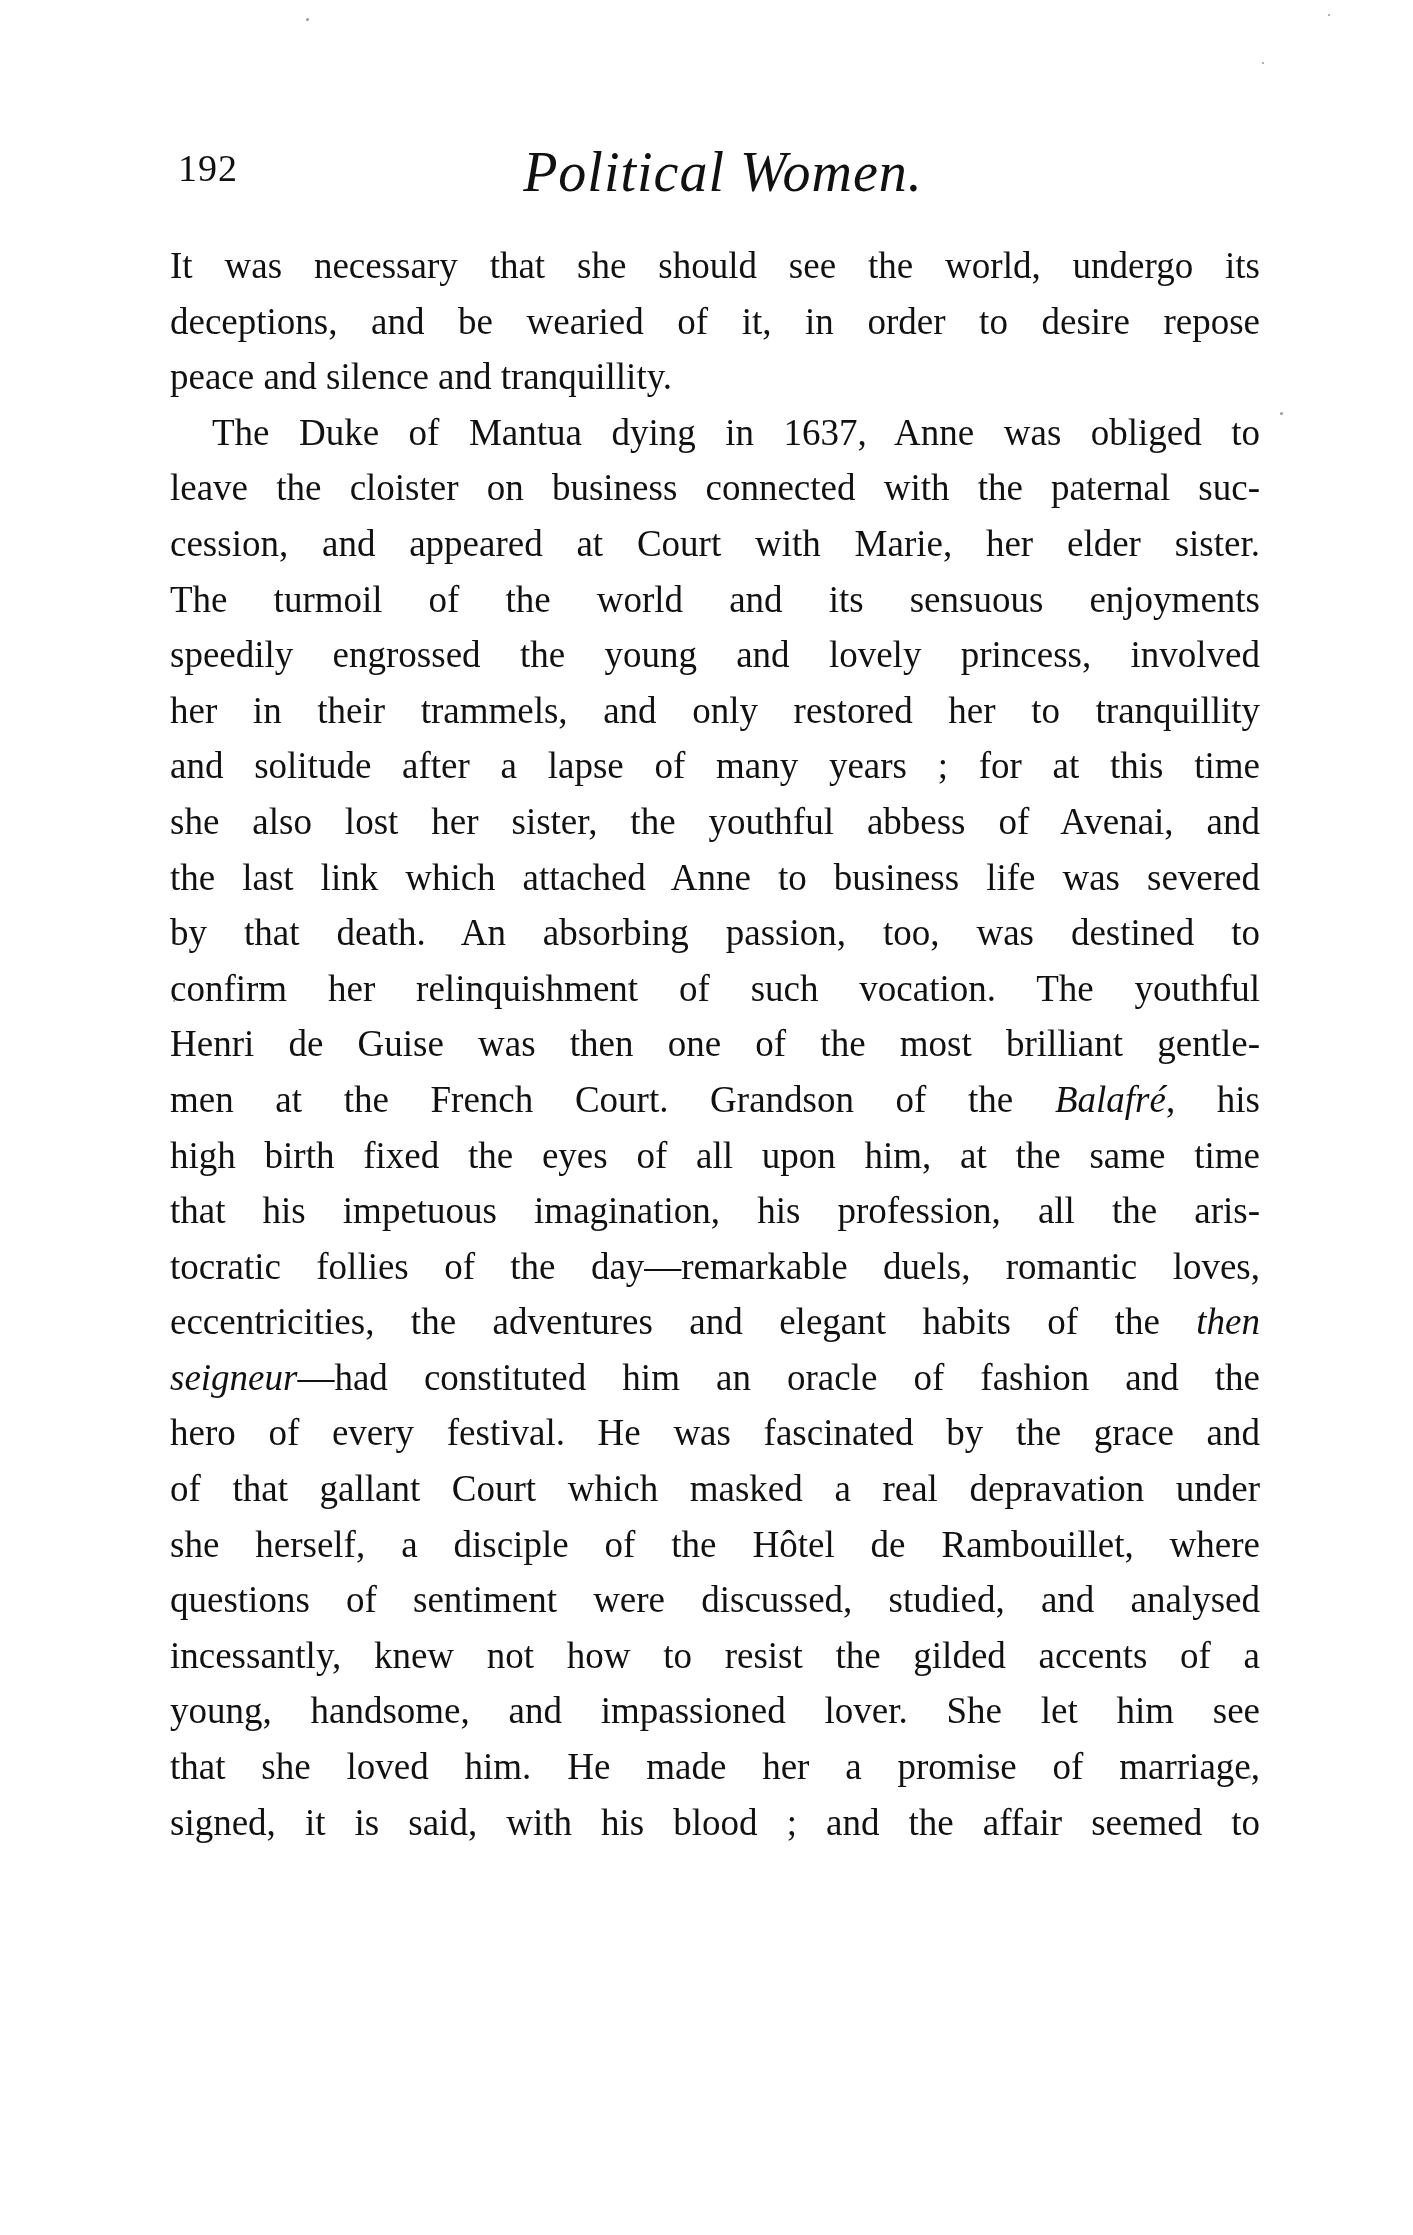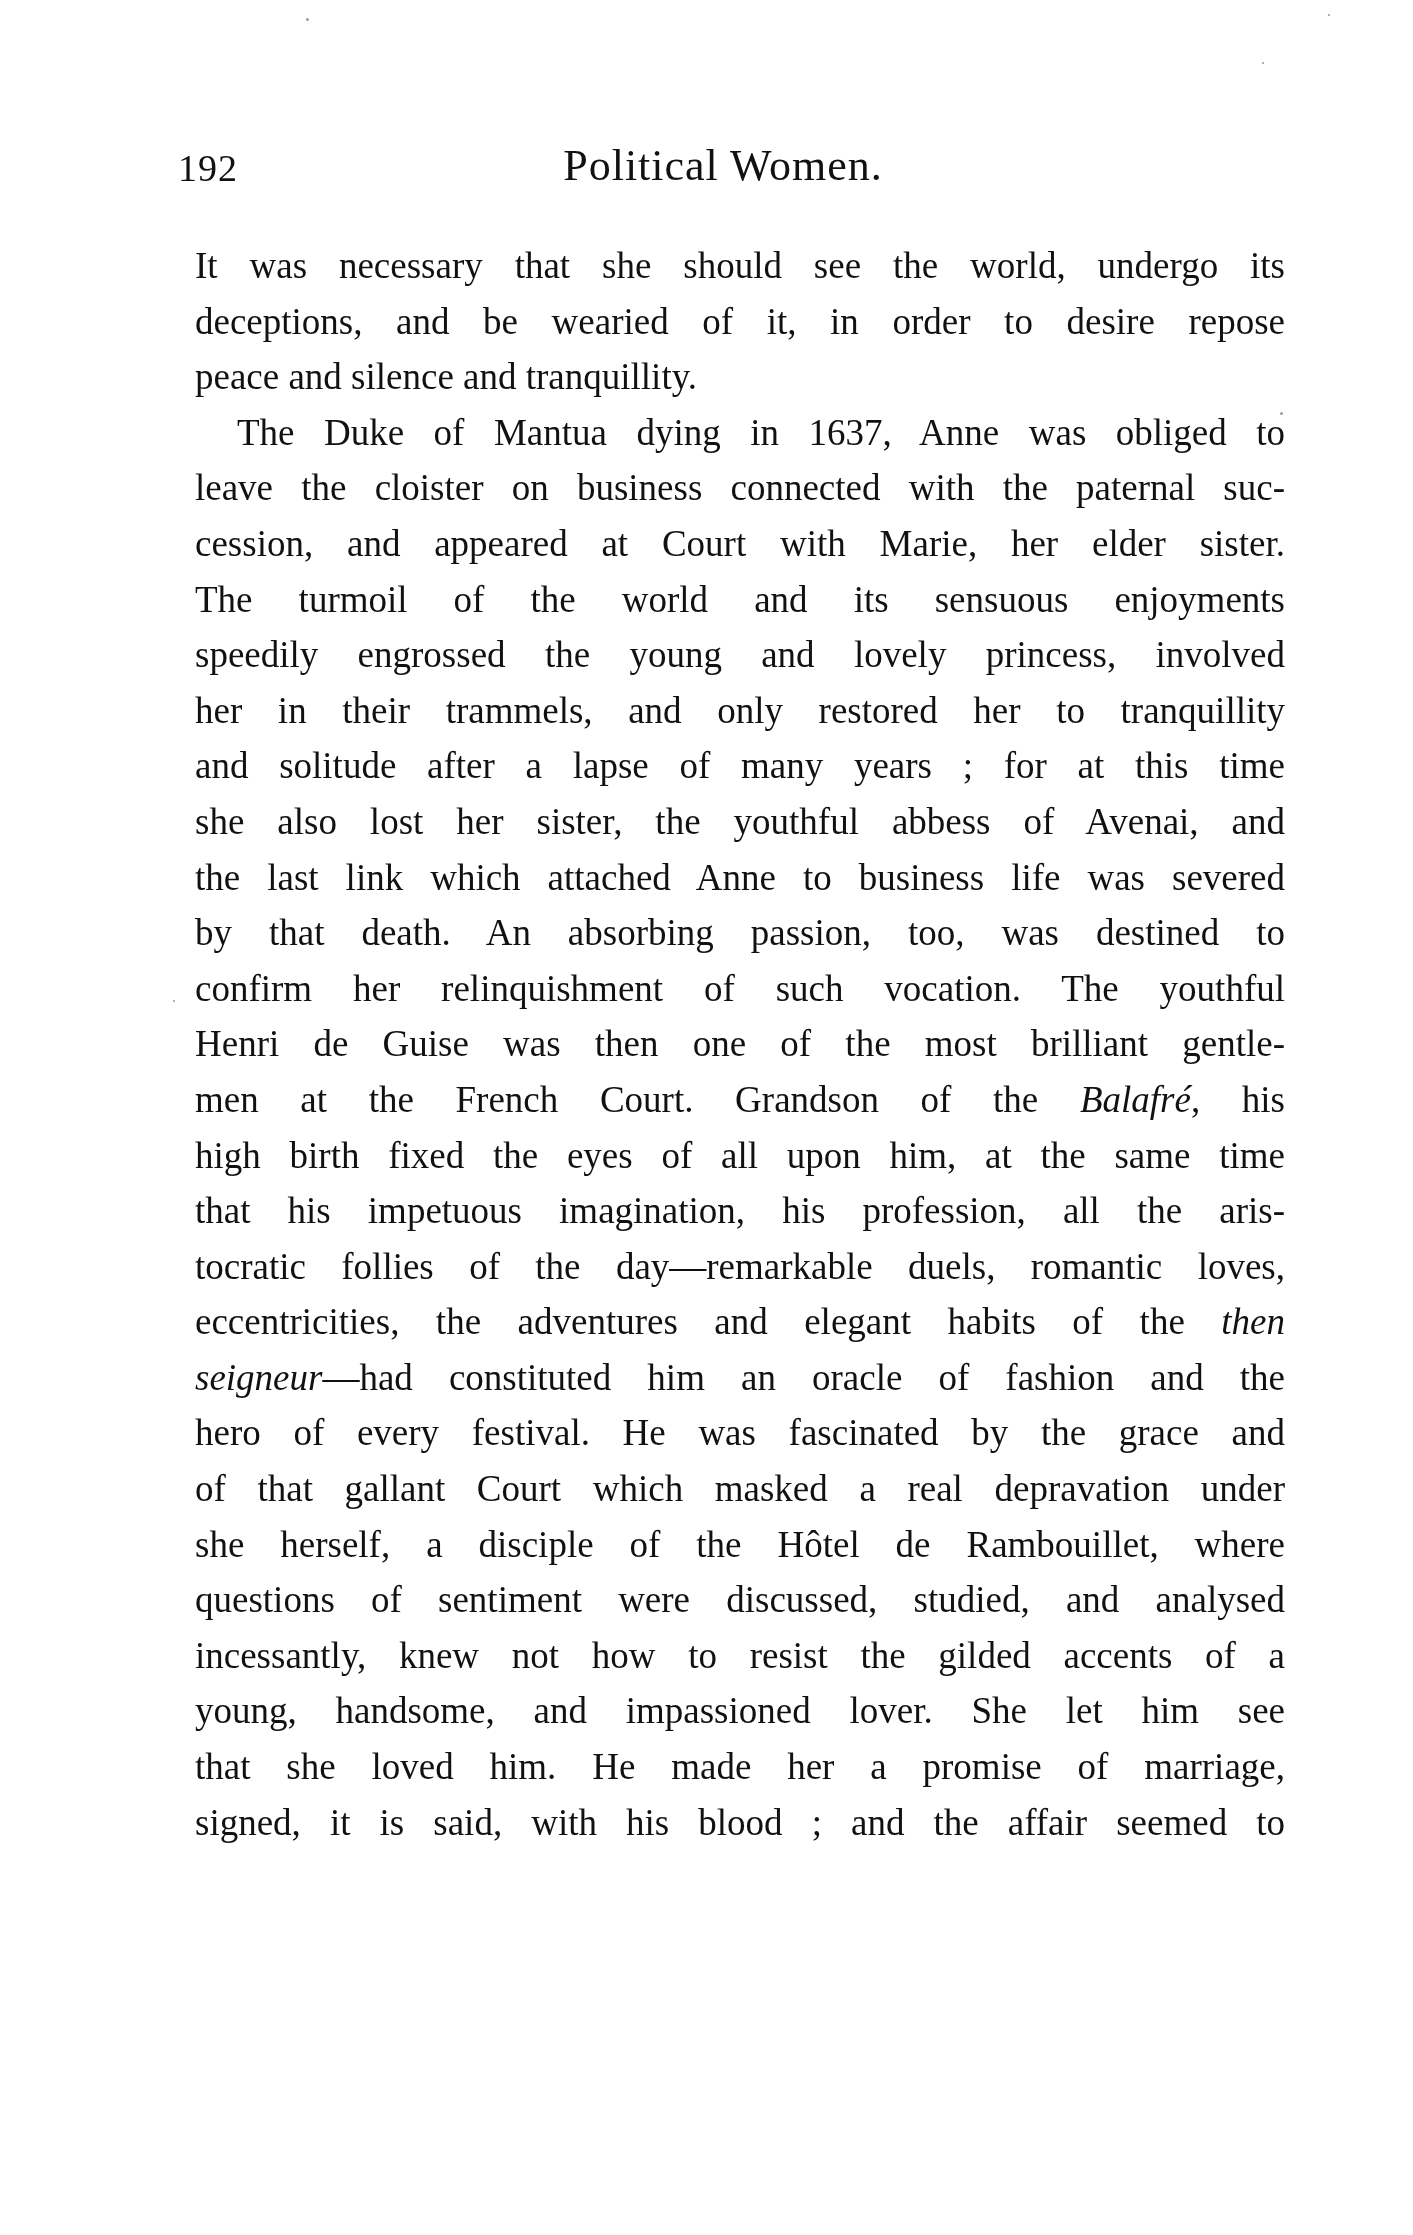--- a/index.html
+++ b/index.html
@@ -35,27 +35,28 @@
       left: 0;
       top: 6px;
       font-size: 38px;
       letter-spacing: 1px;
     }
     .running-title {
       position: absolute;
       left: 0;
       right: 0;
       text-align: center;
-      font-size: 44px;
+      font-style: italic;
+      font-size: 56px;
       letter-spacing: 1px;
     }
     .body-text {
       position: absolute;
       top: 238px;
-      left: 195px;
+      left: 170px;
       width: 1090px;
     }
     .line {
       display: block;
       height: 55.6px;
       line-height: 55.6px;
       font-size: 37px;
       white-space: nowrap;
       text-align: justify;
       text-align-last: justify;

